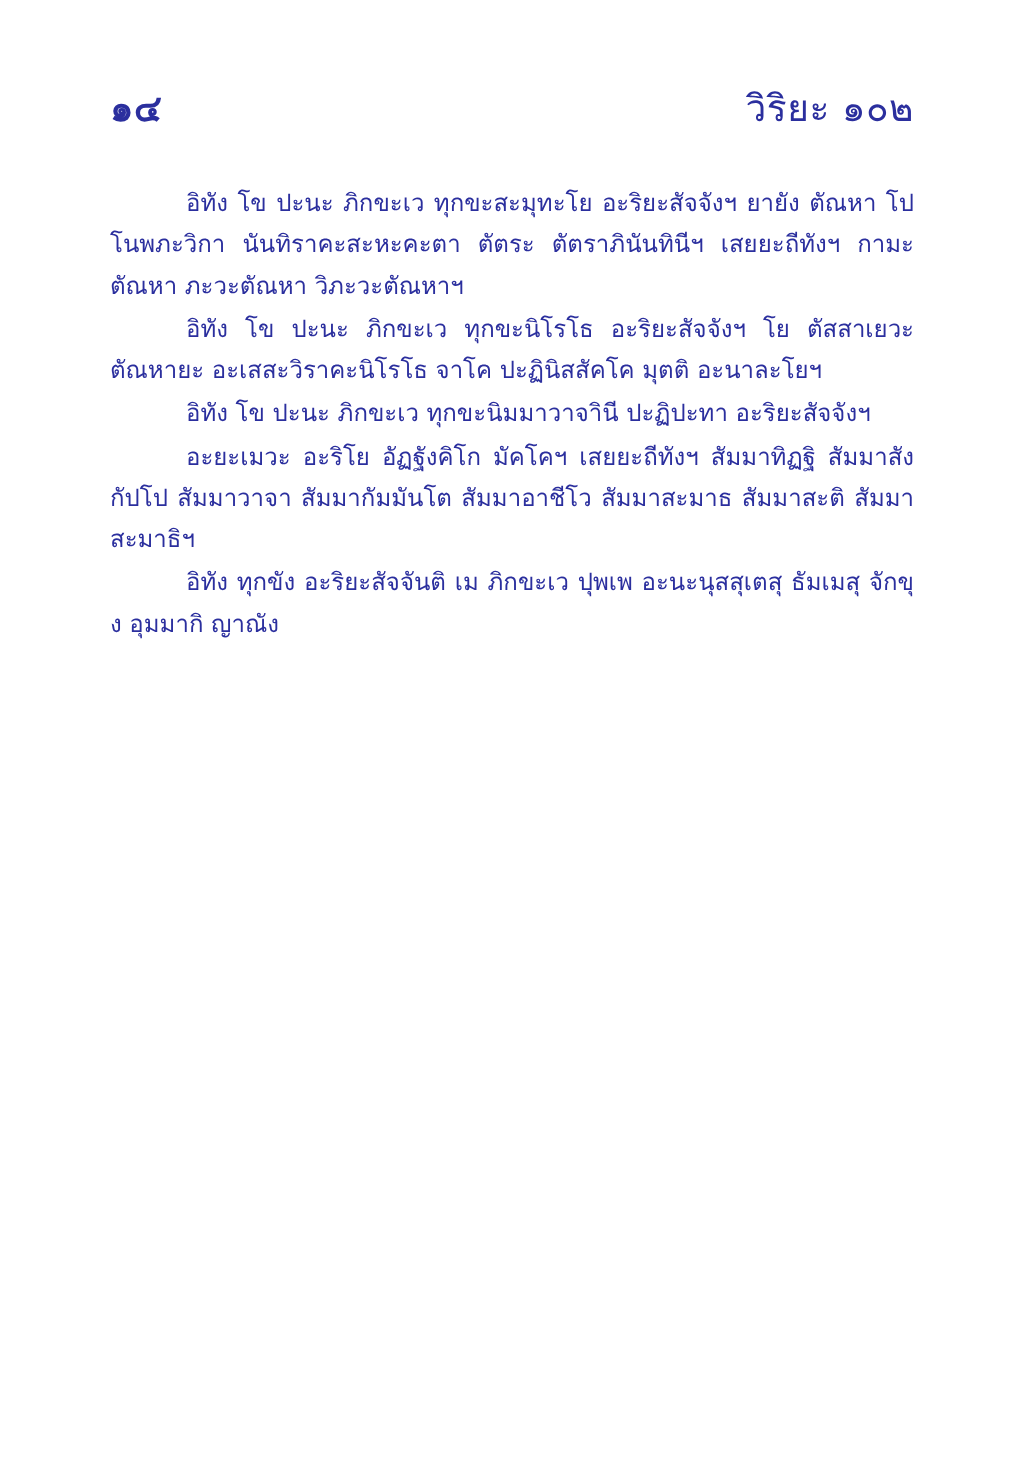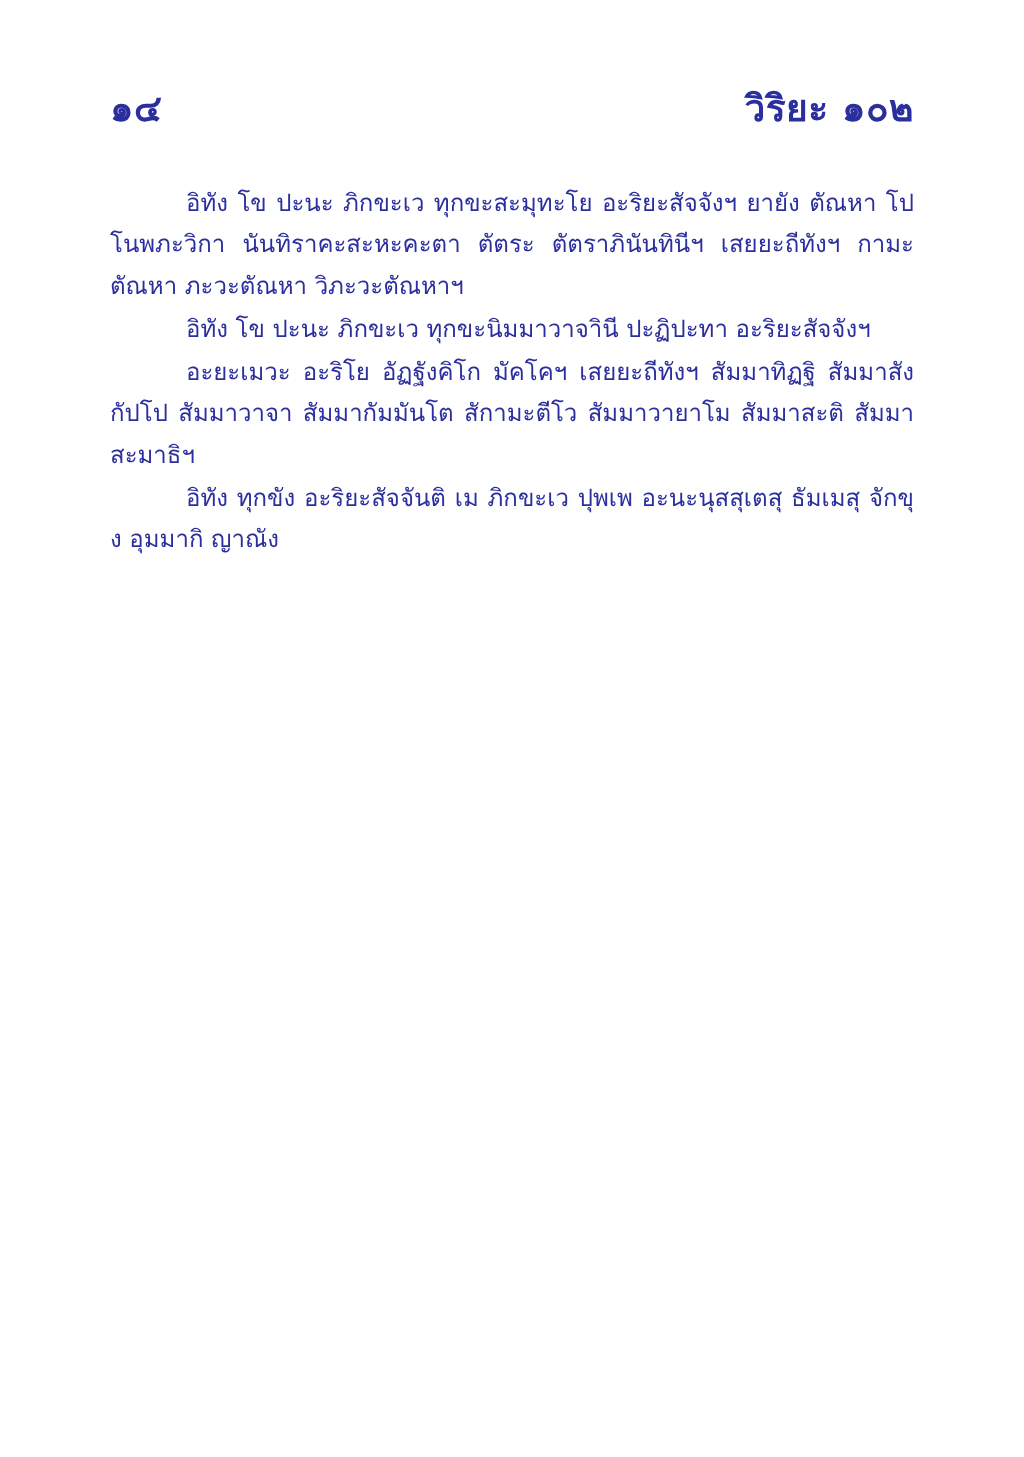--- a/index.html
+++ b/index.html
@@ -27,21 +27,21 @@
     align-items: baseline;
     font-size: 37px;
     color: #2b2f9e;
     letter-spacing: 0.5px;
     margin-bottom: 46px;
   }
   .header .page-number {
     font-weight: 600;
   }
   .header .running-title {
-    font-weight: 700;
+    font-weight: 400;
   }
   .body-text {
     font-size: 24px;
     line-height: 1.72;
     color: #2b2f9e;
     text-align: justify;
     text-justify: inter-word;
   }
   .para {
     margin: 0 0 0 0;
@@ -60,18 +60,19 @@
 
 <div class="page">
 
   <div class="header">
     <div class="page-number">๑๔</div>
     <div class="running-title">วิริยะ ๑๐๒</div>
   </div>
 
   <div class="body-text">
     <p class="para">อิทัง โข ปะนะ ภิกขะเว ทุกขะสะมุทะโย อะริยะสัจจังฯ ยายัง ตัณหา โปโนพภะวิกา นันทิราคะสะหะคะตา ตัตระ ตัตราภินันทินีฯ เสยยะถีทังฯ กามะตัณหา ภะวะตัณหา วิภะวะตัณหาฯ</p>
+    <p class="para">อิทัง โข ปะนะ ภิกขะเว ทุกขะนิโรโธ อะริยะสัจจังฯ โย ตัสสาเยวะ ตัณหายะ อะเสสะวิราคะนิโรโธ จาโค ปะฏินิสสัคโค มุตติ อะนาละโยฯ</p>
     <p class="para">อิทัง โข ปะนะ ภิกขะเว ทุกขะนิมมาวาจาินี ปะฏิปะทา อะริยะสัจจังฯ</p>
-    <p class="para">อะยะเมวะ อะริโย อัฏฐังคิโก มัคโคฯ เสยยะถีทังฯ สัมมาทิฏฐิ สัมมาสังกัปโป สัมมาวาจา สัมมากัมมันโต สักามะตีโว สัมมาวายาโม สัมมาสะติ สัมมาสะมาธิฯ</p>
+    <p class="para">อะยะเมวะ อะริโย อัฏฐังคิโก มัคโคฯ เสยยะถีทังฯ สัมมาทิฏฐิ สัมมาสังกัปโป สัมมาวาจา สัมมากัมมันโต สัมมาอาชีโว สัมมาสะมาธ สัมมาสะติ สัมมาสะมาธิฯ</p>
     <p class="para">อิทัง ทุกขัง อะริยะสัจจันติ เม ภิกขะเว ปุพเพ อะนะนุสสุเตสุ ธัมเมสุ จักขุง อุมมากิ ญาณัง</p>
   </div>
 
 </div>
 
 </body></html>

